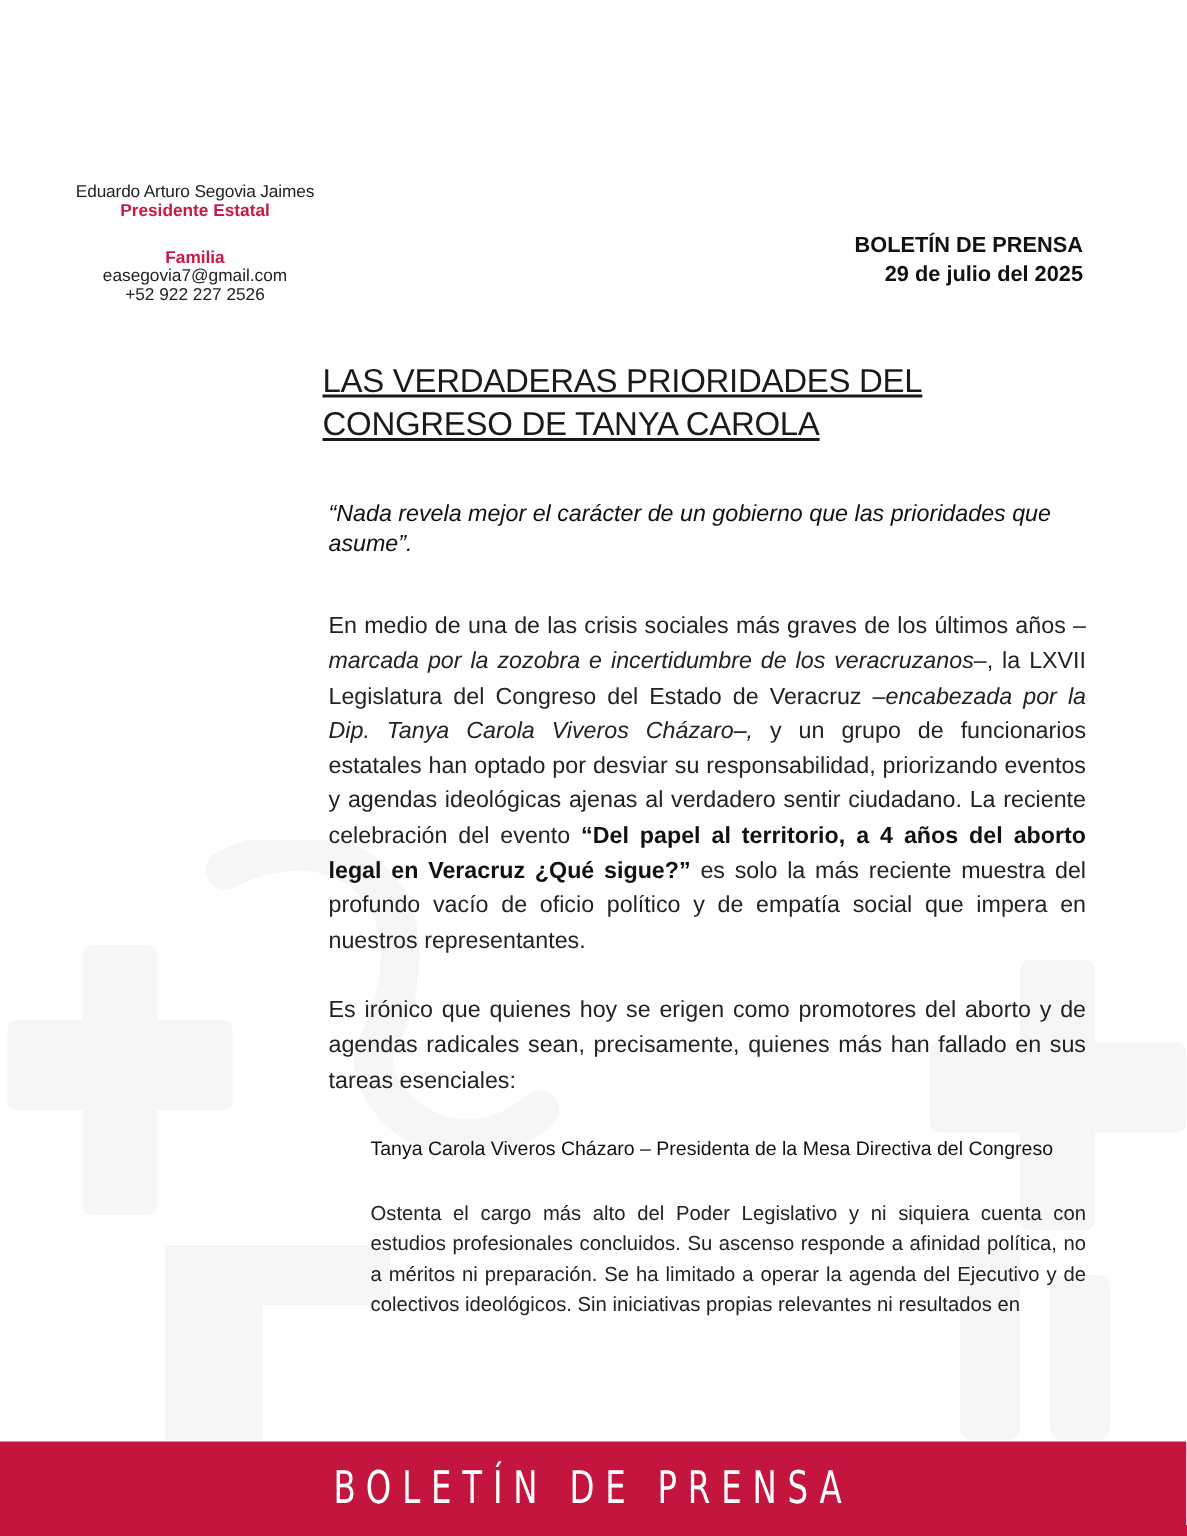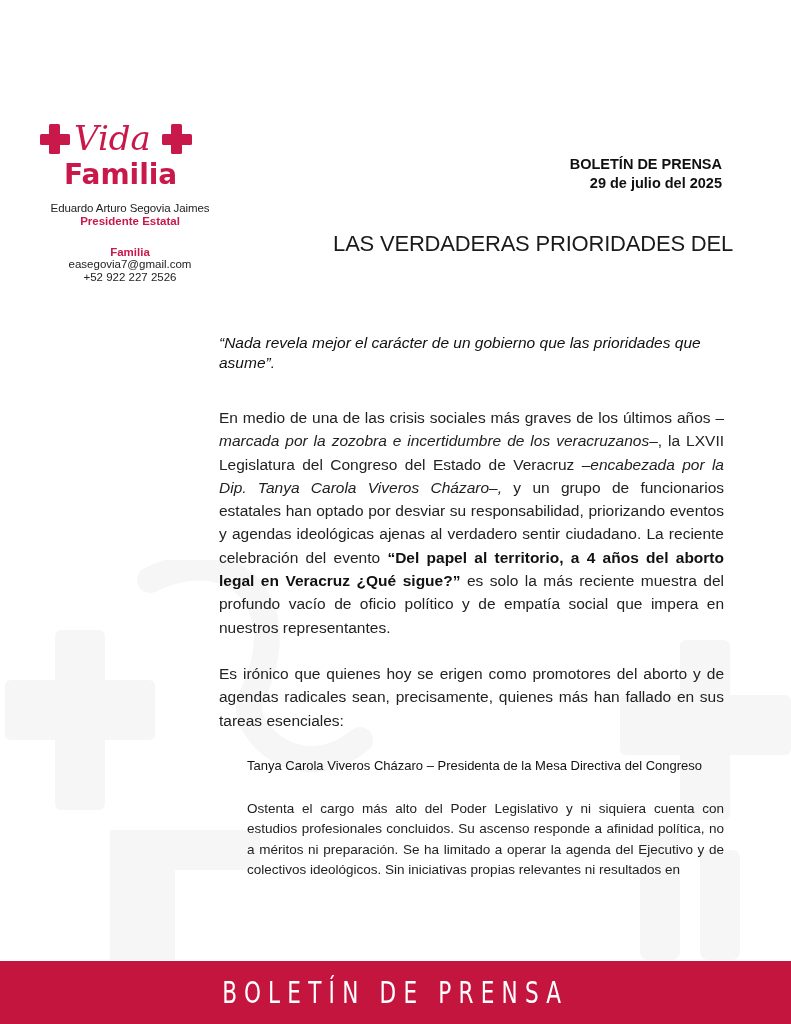--- a/index.html
+++ b/index.html
@@ -16,21 +16,21 @@
     .sidebar .person { font-size: 11.5px; color: #222; margin-top: 12px; letter-spacing: -0.1px; }
     .sidebar .role { font-size: 11.5px; font-weight: bold; color: #c8194a; margin-top: 1px; }
     .sidebar .contact-title { font-size: 11.5px; font-weight: bold; color: #c8194a; margin-top: 19px; }
     .sidebar .contact-line { font-size: 11.5px; color: #222; line-height: 13px; }
 
     
     .header-right { position: absolute; right: 69px; top: 155px; text-align: right; z-index: 1; }
     .header-right div { font-size: 14.5px; font-weight: bold; color: #111; line-height: 19px; }
 
     
-    .title { position: absolute; left: 215px; top: 229px; width: 518px; text-align: right; z-index: 1; }
+    .title { position: absolute; left: 215px; top: 239px; width: 518px; text-align: left; z-index: 1; text-decoration: underline; }
     .title div { font-size: 22px; color: #1a1a1a; line-height: 29px; letter-spacing: -0.2px; }
 
     
     .content { position: absolute; left: 219px; top: 333px; width: 505px; z-index: 1; }
     .quote { font-size: 15.5px; font-weight: normal; font-style: italic; line-height: 20px; color: #111; }
     .quote-author { font-size: 15px; font-style: italic; color: #222; line-height: 20px; }
     .para { font-size: 15.5px; line-height: 23.3px; color: #222; text-align: justify; }
     .para em { font-style: italic; }
     .para b { font-weight: bold; color: #111; }
     .p1 { margin-top: 33px; }
@@ -58,52 +58,35 @@
     <rect x="110" y="270" width="65" height="130"></rect>
     <rect x="110" y="270" width="150" height="40"></rect>
 
     <rect x="640" y="270" width="40" height="130" rx="8"></rect>
     <rect x="700" y="290" width="40" height="110" rx="8"></rect>
   </g>
   <path d="M150 20 C 230 -20, 300 40, 250 140 C 240 170, 300 230, 360 180" fill="none" stroke="#f6f6f6" stroke-width="26" stroke-linecap="round"></path>
 </svg>
 
 <div class="sidebar">
-  <div class="logo">
-    <svg width="160" height="80" viewBox="0 0 160 80">
-
-      <g fill="#c8194a">
-        <rect x="9" y="14" width="11" height="30" rx="1.5"></rect>
-        <rect x="0" y="24" width="30" height="11" rx="1.5"></rect>
-      </g>
-
-      <g fill="#c8194a">
-        <rect x="131" y="14" width="11" height="30" rx="1.5"></rect>
-        <rect x="122" y="24" width="30" height="11" rx="1.5"></rect>
-      </g>
-
-      <text x="34" y="40" font-family="'DejaVu Serif', serif" font-style="italic" font-size="34" fill="#c8194a">Vida</text>
-
-      <text x="24" y="74" font-family="'DejaVu Sans', sans-serif" font-weight="bold" font-size="28" fill="#c8194a">Familia</text>
-    </svg>
-  </div>
   <div class="person">Eduardo Arturo Segovia Jaimes</div>
   <div class="role">Presidente Estatal</div>
   <div class="contact-title">Familia</div>
   <div class="contact-line">easegovia7@gmail.com</div>
   <div class="contact-line">+52 922 227 2526</div>
 </div>
 
 <div class="header-right">
   <div>BOLETÍN DE PRENSA</div>
   <div>29 de julio del 2025</div>
 </div>
 
 <div class="title">
   <div>LAS VERDADERAS PRIORIDADES DEL</div>
+  <div>CONGRESO DE TANYA CAROLA</div>
 </div>
 
 <div class="content">
   <div class="quote">“Nada revela mejor el carácter de un gobierno que las prioridades que asume”.</div>
 
   <p class="para p1"><span>En medio de una de las crisis sociales más graves de los últimos años –</span><em>marcada por la zozobra e incertidumbre de los veracruzanos</em><span>–, la LXVII Legislatura del Congreso del Estado de Veracruz –</span><em>encabezada por la Dip. Tanya Carola Viveros Cházaro–,</em><span> y un grupo de funcionarios estatales han optado por desviar su responsabilidad, priorizando eventos y agendas ideológicas ajenas al verdadero sentir ciudadano. La reciente celebración del evento </span><b>“Del papel al territorio, a 4 años del aborto legal en Veracruz ¿Qué sigue?”</b><span> es solo la más reciente muestra del profundo vacío de oficio político y de empatía social que impera en nuestros representantes.</span></p>
 
   <p class="para p2">Es irónico que quienes hoy se erigen como promotores del aborto y de agendas radicales sean, precisamente, quienes más han fallado en sus tareas esenciales:</p>
 
   <div class="section">

